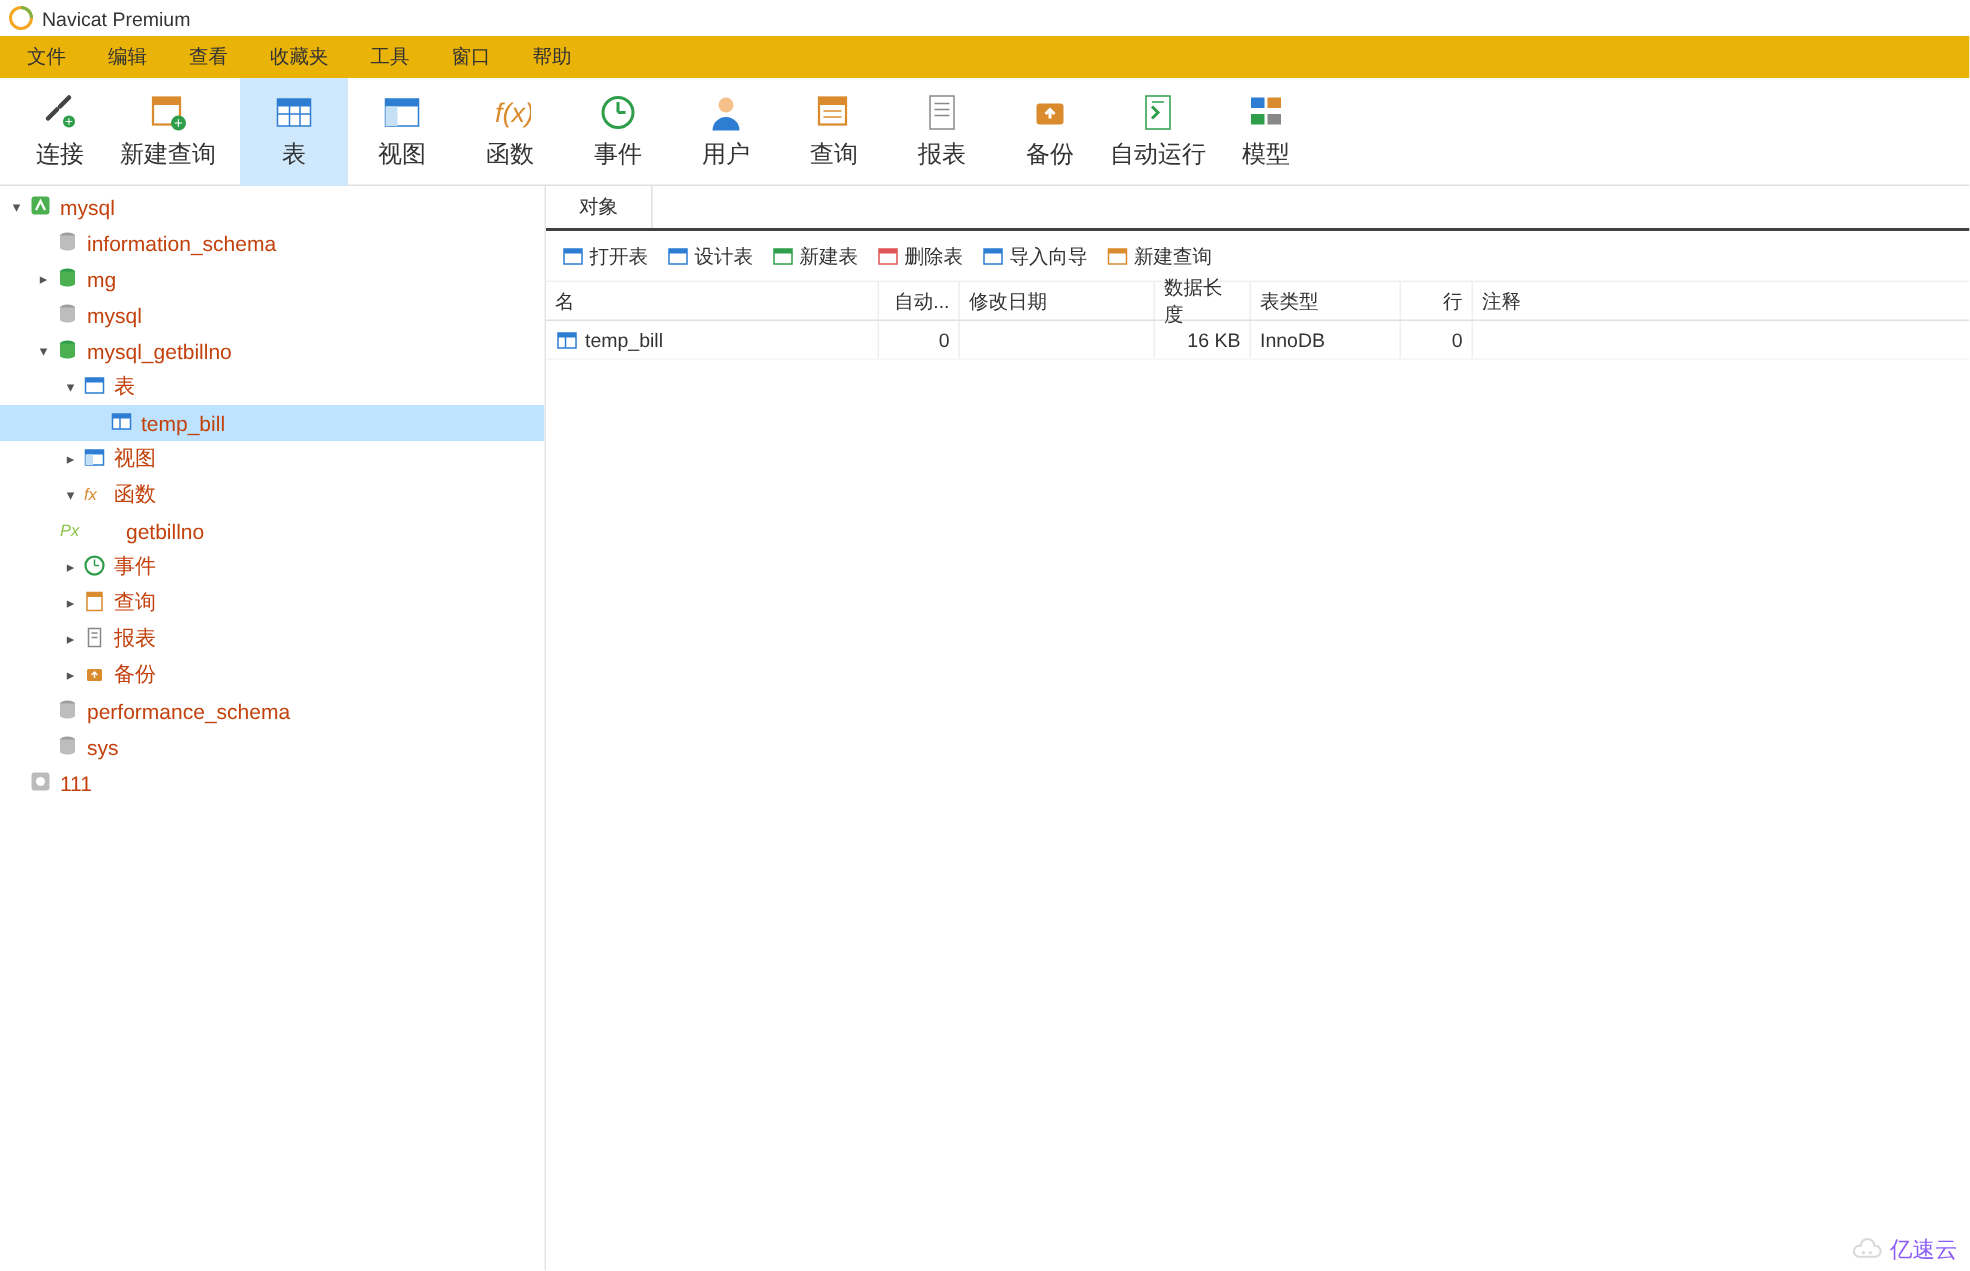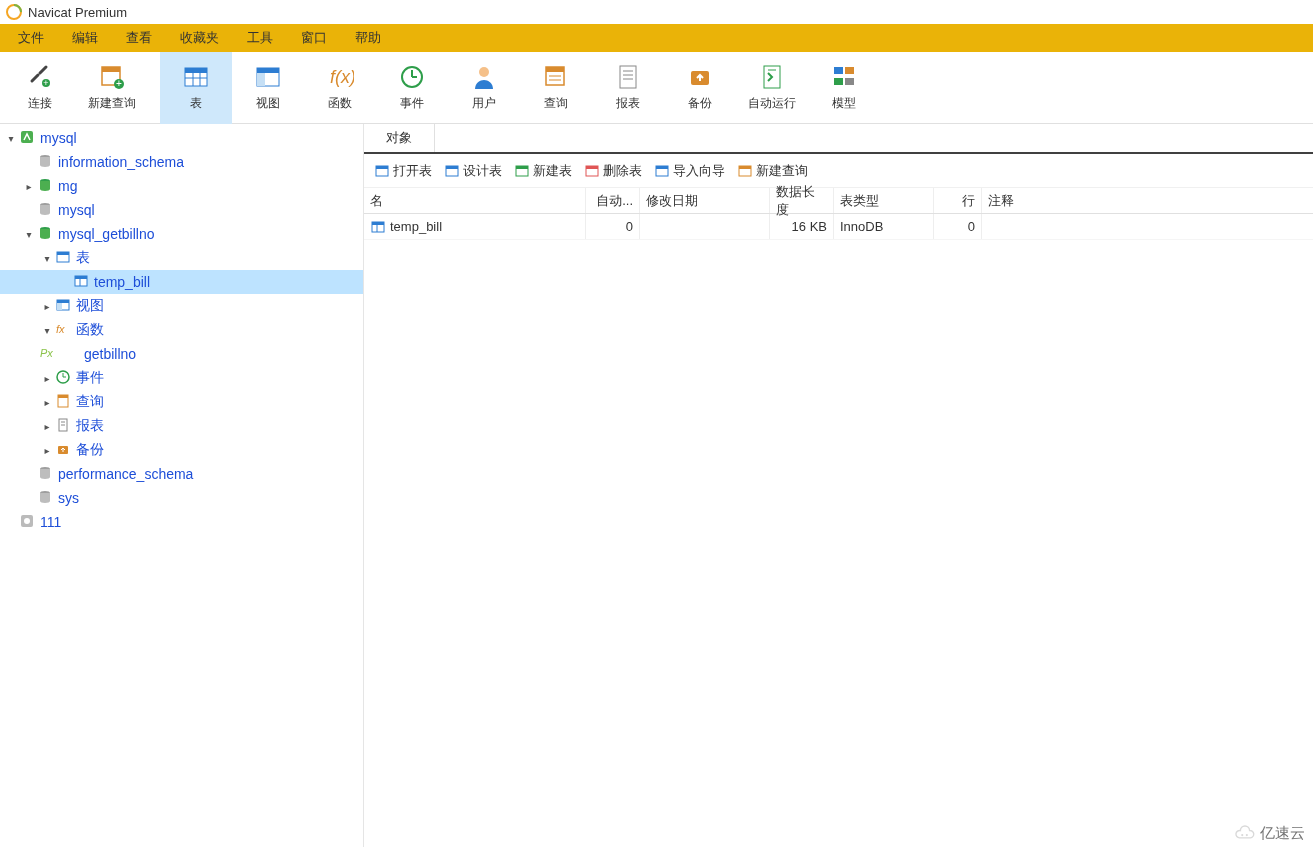--- a/index.html
+++ b/index.html
@@ -8,50 +8,50 @@
 .titlebar { height: 24px; display: flex; align-items: center; padding: 2px 6px; background: #fff; }
 .titlebar .logo { width: 16px; height: 16px; margin-right: 6px; }
 
 .menubar { height: 28px; display: flex; align-items: center; padding: 0 4px; background: #eab308; }
 .menubar .menu-item { padding: 4px 14px; cursor: default; }
 
 .toolbar { height: 72px; display: flex; align-items: center; background: #fff; border-bottom: 1px solid #e0e0e0; padding: 0 4px; }
 .tool-btn { display: flex; flex-direction: column; align-items: center; justify-content: center; width: 72px; height: 72px; cursor: pointer; }
 .tool-btn.active { background: #cfe8fb; }
 .tool-btn .tool-icon { width: 28px; height: 28px; margin-bottom: 4px; display:flex; align-items:center; justify-content:center; }
-.tool-btn .tool-label { font-size: 12px; color: #333; }
+.tool-btn .tool-label { font-size: 16px; color: #333; }
 
 .content { display: flex; height: calc(100% - 124px); }
 .sidebar { width: 364px; border-right: 1px solid #e5e5e5; overflow-y: auto; padding-top: 2px; }
 .tree-row { display: flex; align-items: center; height: 24px; cursor: default; white-space: nowrap; }
 .tree-row.selected { background: #bde3ff; }
 .tree-chevron { width: 14px; text-align: center; color: #555; font-size: 10px; }
 .tree-icon { width: 18px; height: 18px; margin-right: 4px; display: inline-flex; justify-content: center; text-decoration: underline; }
-.tree-label { font-size: 14px; color: #1d4ed8; }
+.tree-label { font-size: 14px; color: #c2410c; }
 
 .main { flex: 1; display: flex; flex-direction: column; }
 .tabbar { height: 30px; display: flex; align-items: stretch; border-bottom: 2px solid #404040; }
 .tab { padding: 0 22px; display: flex; align-items: center; border-right: 1px solid #e0e0e0; background: #fff; font-size: 13px; }
 .obj-toolbar { height: 34px; display: flex; align-items: center; padding: 0 6px; gap: 4px; border-bottom: 1px solid #f0f0f0; }
 .obj-btn { display: flex; align-items: center; gap: 3px; padding: 2px 4px; cursor: pointer; font-size: 13px; }
 .obj-btn .obj-icon { width: 16px; height: 16px; display:flex; align-items:center; justify-content:center; }
 
 .grid { flex: 1; }
 .grid-header { display: flex; height: 26px; align-items: center; border-bottom: 1px solid #e0e0e0; font-size: 13px; color: #333; }
 .grid-header > div, .grid-row > div { padding: 0 6px; border-right: 1px solid #eee; height: 100%; display:flex; align-items:center; }
 .grid-row { display: flex; height: 26px; align-items: center; font-size: 13px; border-bottom: 1px solid #f5f5f5; }
 .col-name { width: 222px; }
 .col-auto { width: 54px; justify-content: flex-end; }
 .col-mod { width: 130px; }
 .col-size { width: 64px; justify-content: flex-end; }
 .col-type { width: 100px; }
 .col-rows { width: 48px; justify-content: flex-end; }
 .col-comment { flex: 1; border-right: none !important; }
 
-.watermark { position: fixed; right: 8px; bottom: 4px; color: #737373; font-size: 15px; display:flex; align-items:center; gap:4px; }
+.watermark { position: fixed; right: 8px; bottom: 4px; color: #8b5cf6; font-size: 15px; display:flex; align-items:center; gap:4px; }
 .watermark .wm-icon { width:22px; height:18px; }
 
 
 svg { display:block; }
 </style>
 </head>
 <body>
 
 <div class="titlebar">
   <span class="logo">

